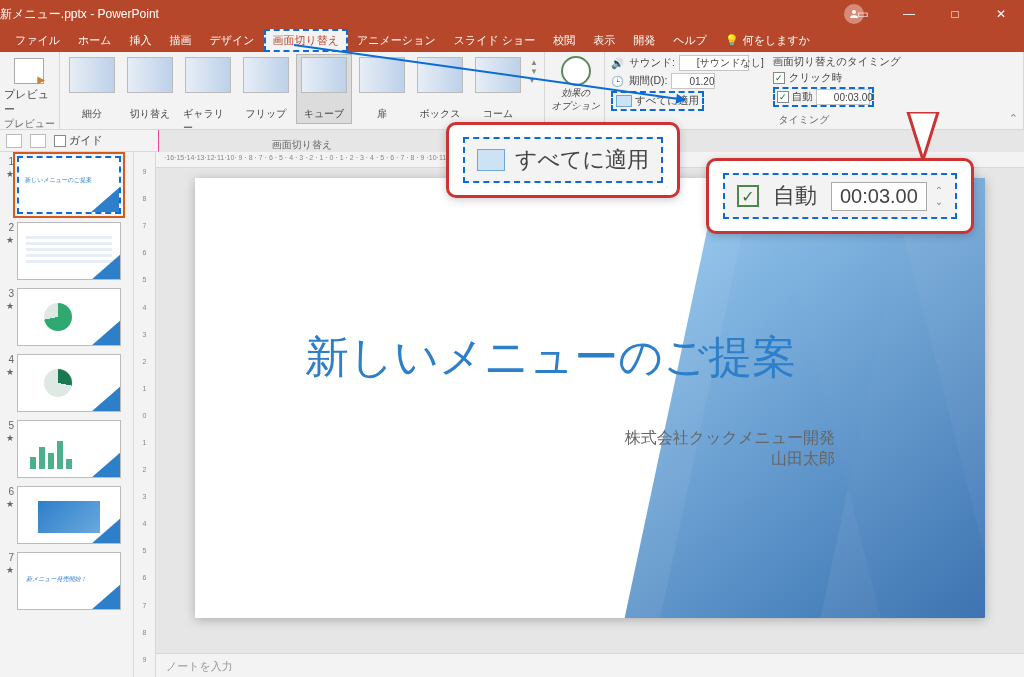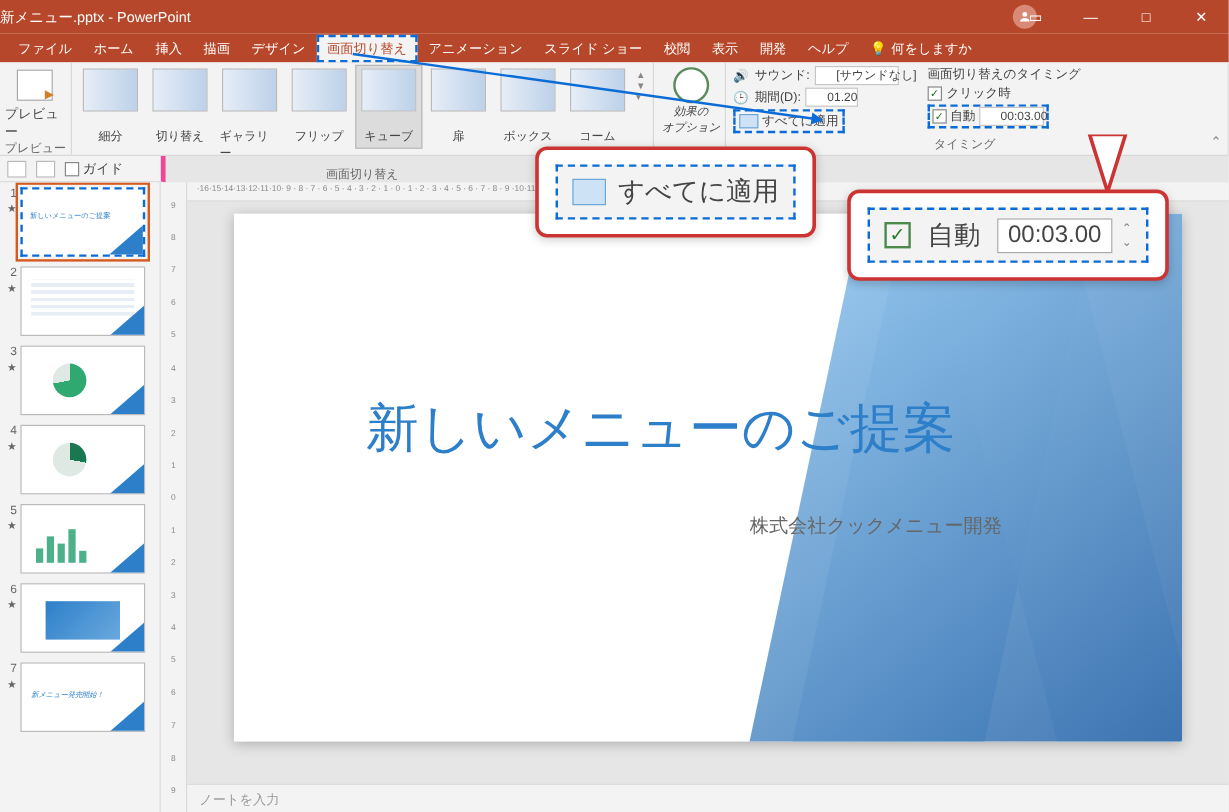--- a/index.html
+++ b/index.html
@@ -198,21 +198,21 @@
             </span>
           </div>
       </div>
     </div>
     <div class="label">タイミング</div>
   </div>
   <div class="collapse">⌃</div>
 </div>
 
 <div style="display:flex;">
-  <div class="viewbar" style="width:138px; border-right:4px solid #ec4899;">
+  <div class="viewbar" style="width:159px; border-right:1px solid #ec4899;">
     <div class="vicn"></div>
     <div class="vicn"></div>
     <div style="display:flex; align-items:center; gap:3px;">
         <span class="chk"></span>
         <span>ガイド</span>
       </div>
   </div>
 </div>
 
 <div class="workspace">
@@ -321,20 +321,21 @@
   <div class="editor">
     <div class="hruler">·16·15·14·13·12·11·10· 9 · 8 · 7 · 6 · 5 · 4 · 3 · 2 · 1 · 0 · 1 · 2 · 3 · 4 · 5 · 6 · 7 · 8 · 9 ·10·11·12·13·14·15·16·</div>
     <div class="canvas-wrap">
       <div class="slide">
         <div class="shape2"></div>
         <div class="shape3"></div>
         <div class="shape1"></div>
         <div class="stitle">新しいメニューのご提案</div>
         <div class="ssub">
             <div>株式会社クックメニュー開発</div>
+            <div>山田太郎</div>
           </div>
       </div>
     </div>
     <div class="notes">ノートを入力</div>
   </div>
 </div>
 
 <div class="arrow" style="left:294px; top:44px; width:394px; transform:rotate(8deg);"></div>
 
 <div class="callout c1">

